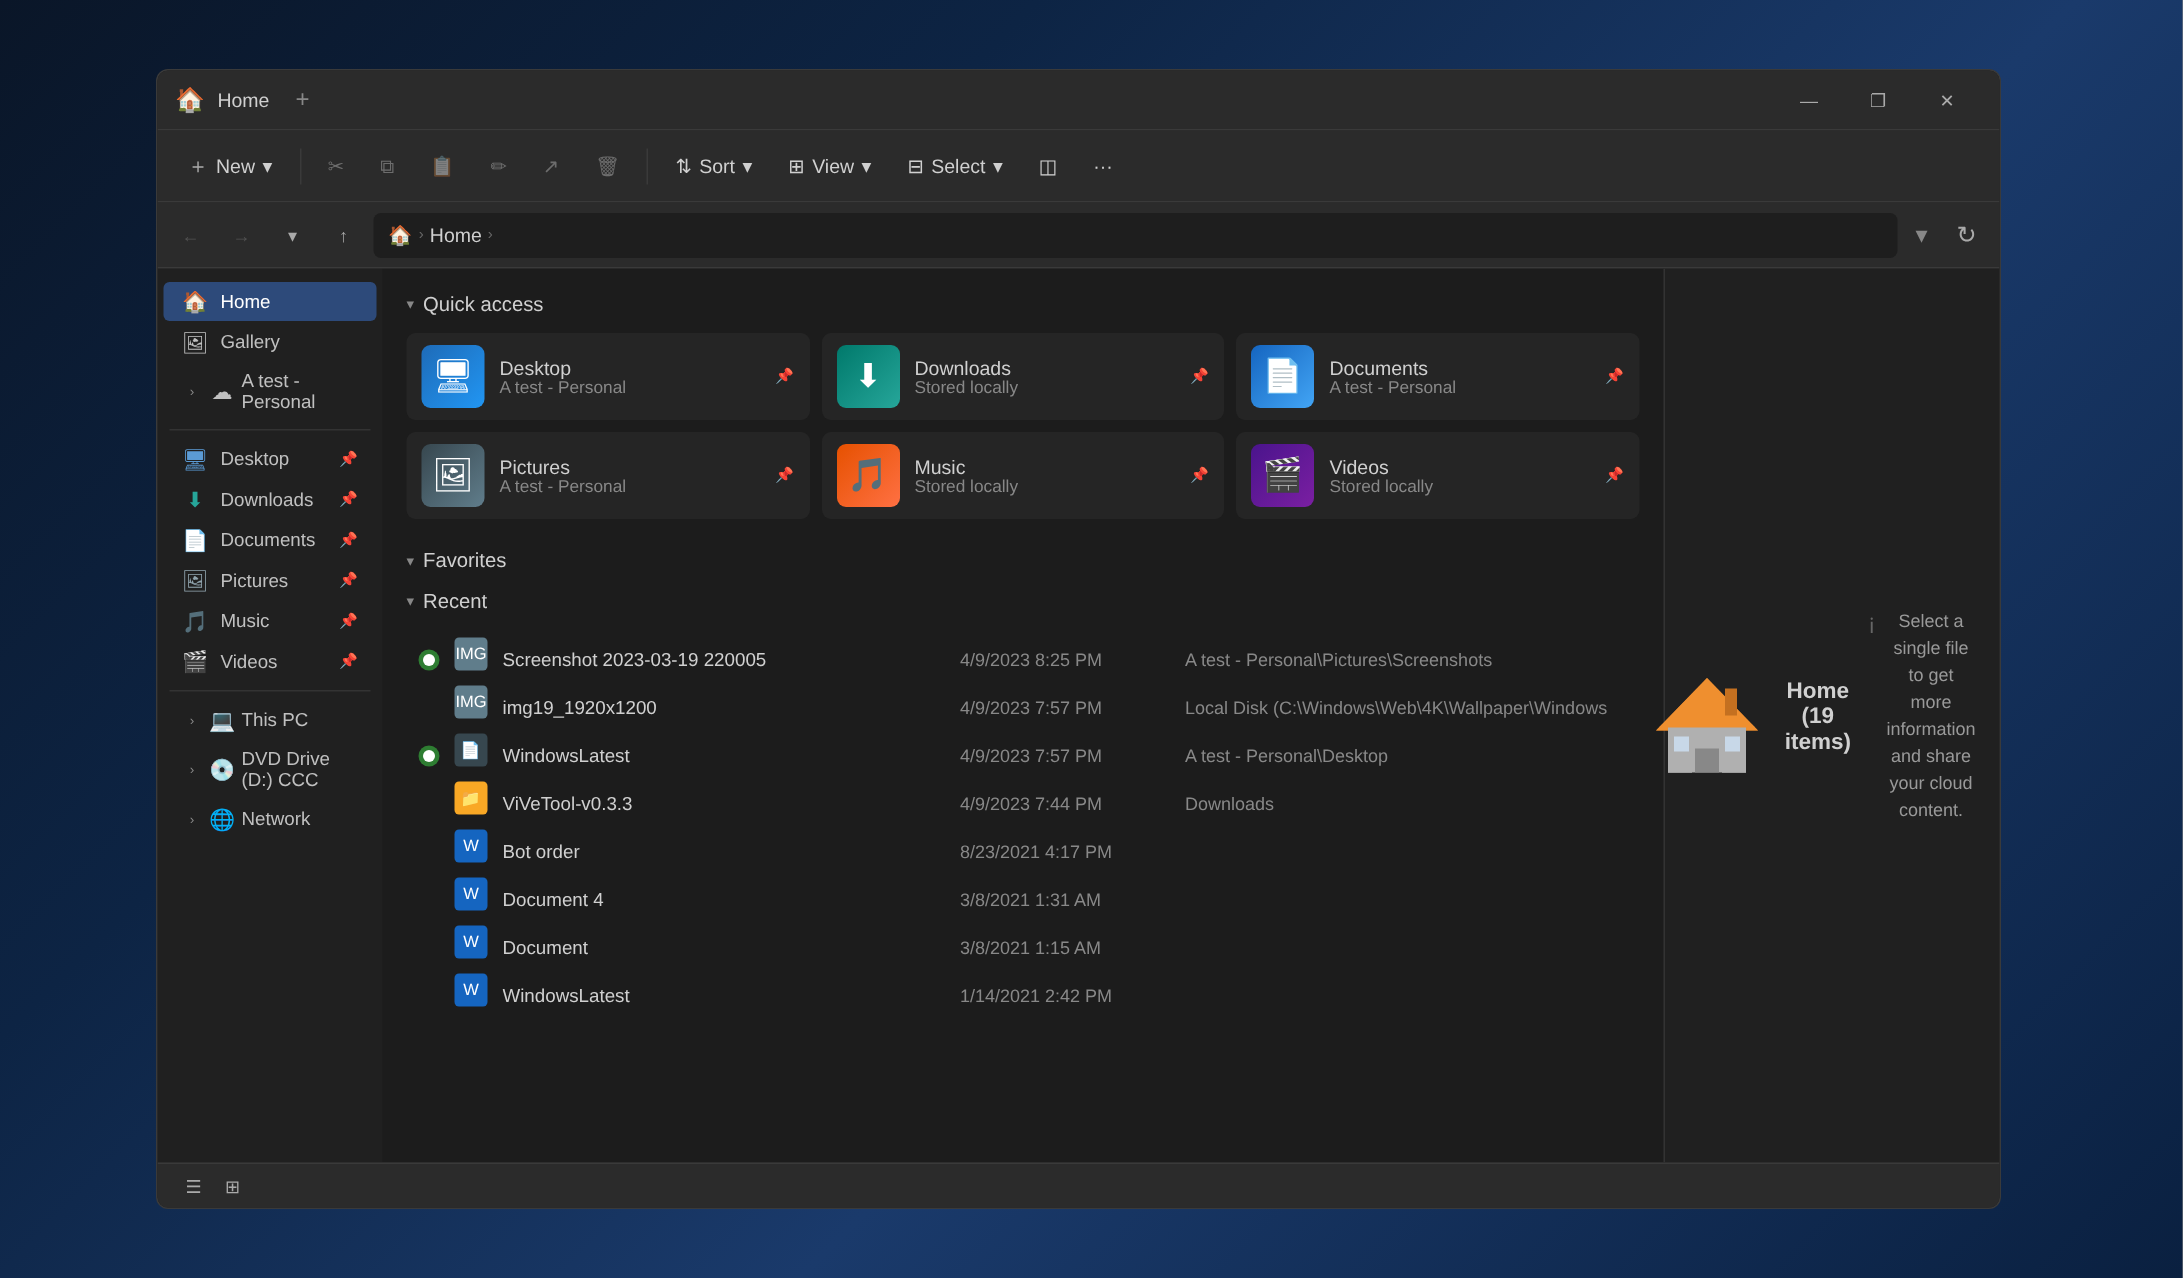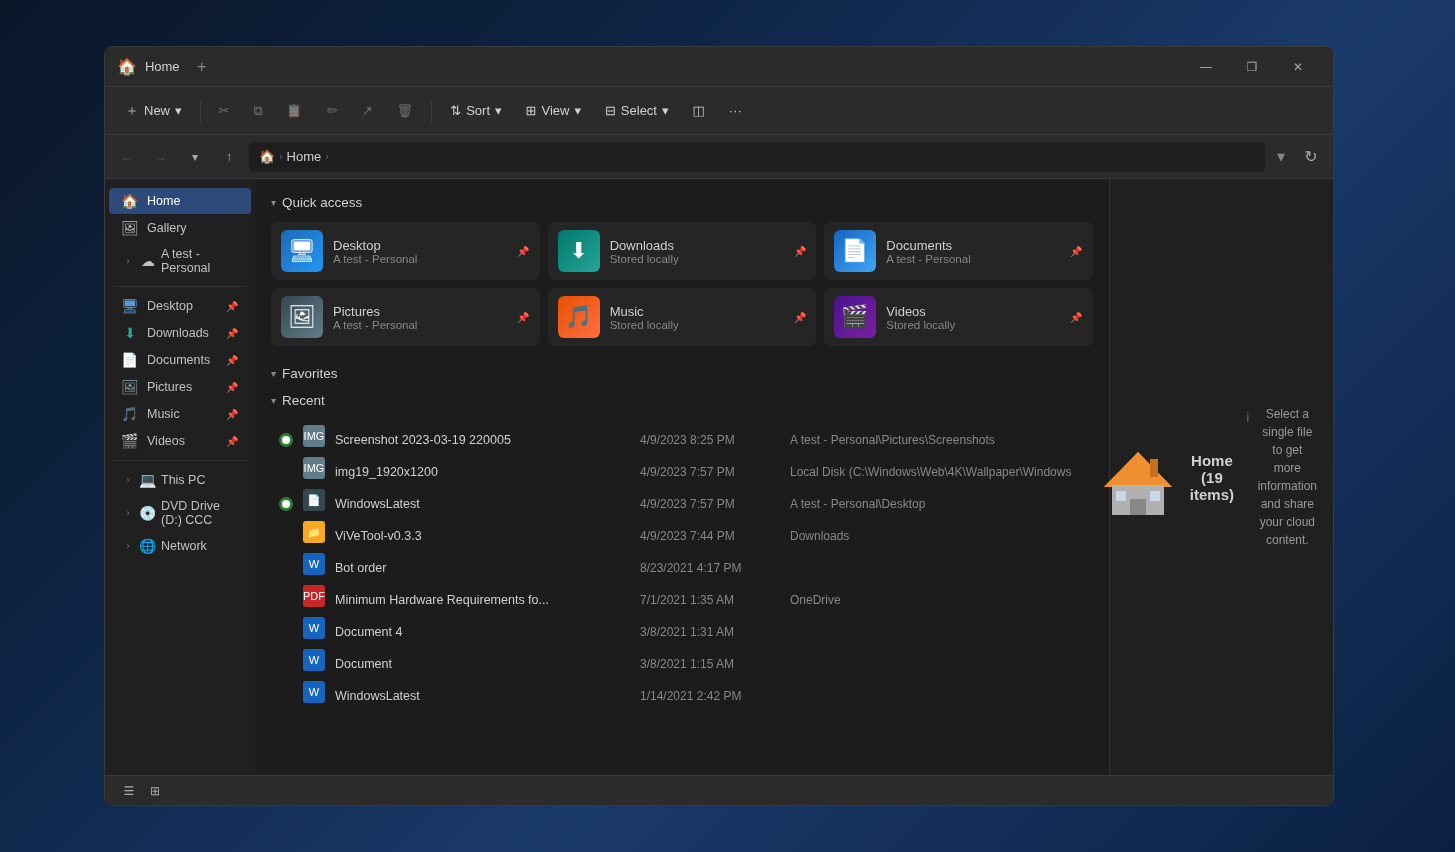--- a/index.html
+++ b/index.html
@@ -720,27 +720,20 @@
         </div>
 
         <div class="recent-item">
           <div class="recent-status none"></div>
           <div class="recent-file-icon" style="background:#1565c0;border-radius:3px;width:22px;height:22px;display:flex;align-items:center;justify-content:center;font-size:11px;color:white">W</div>
           <span class="recent-name">Bot order</span>
           <span class="recent-date">8/23/2021 4:17 PM</span>
           <span class="recent-location"></span>
         </div>
 
-        <div class="recent-item">
-          <div class="recent-status none"></div>
-          <div class="recent-file-icon" style="background:#c62828;border-radius:3px;width:22px;height:22px;display:flex;align-items:center;justify-content:center;font-size:11px;color:white">PDF</div>
-          <span class="recent-name">Minimum Hardware Requirements fo...</span>
-          <span class="recent-date">7/1/2021 1:35 AM</span>
-          <span class="recent-location">OneDrive</span>
-        </div>
 
         <div class="recent-item">
           <div class="recent-status none"></div>
           <div class="recent-file-icon" style="background:#1565c0;border-radius:3px;width:22px;height:22px;display:flex;align-items:center;justify-content:center;font-size:11px;color:white">W</div>
           <span class="recent-name">Document 4</span>
           <span class="recent-date">3/8/2021 1:31 AM</span>
           <span class="recent-location"></span>
         </div>
 
         <div class="recent-item">

